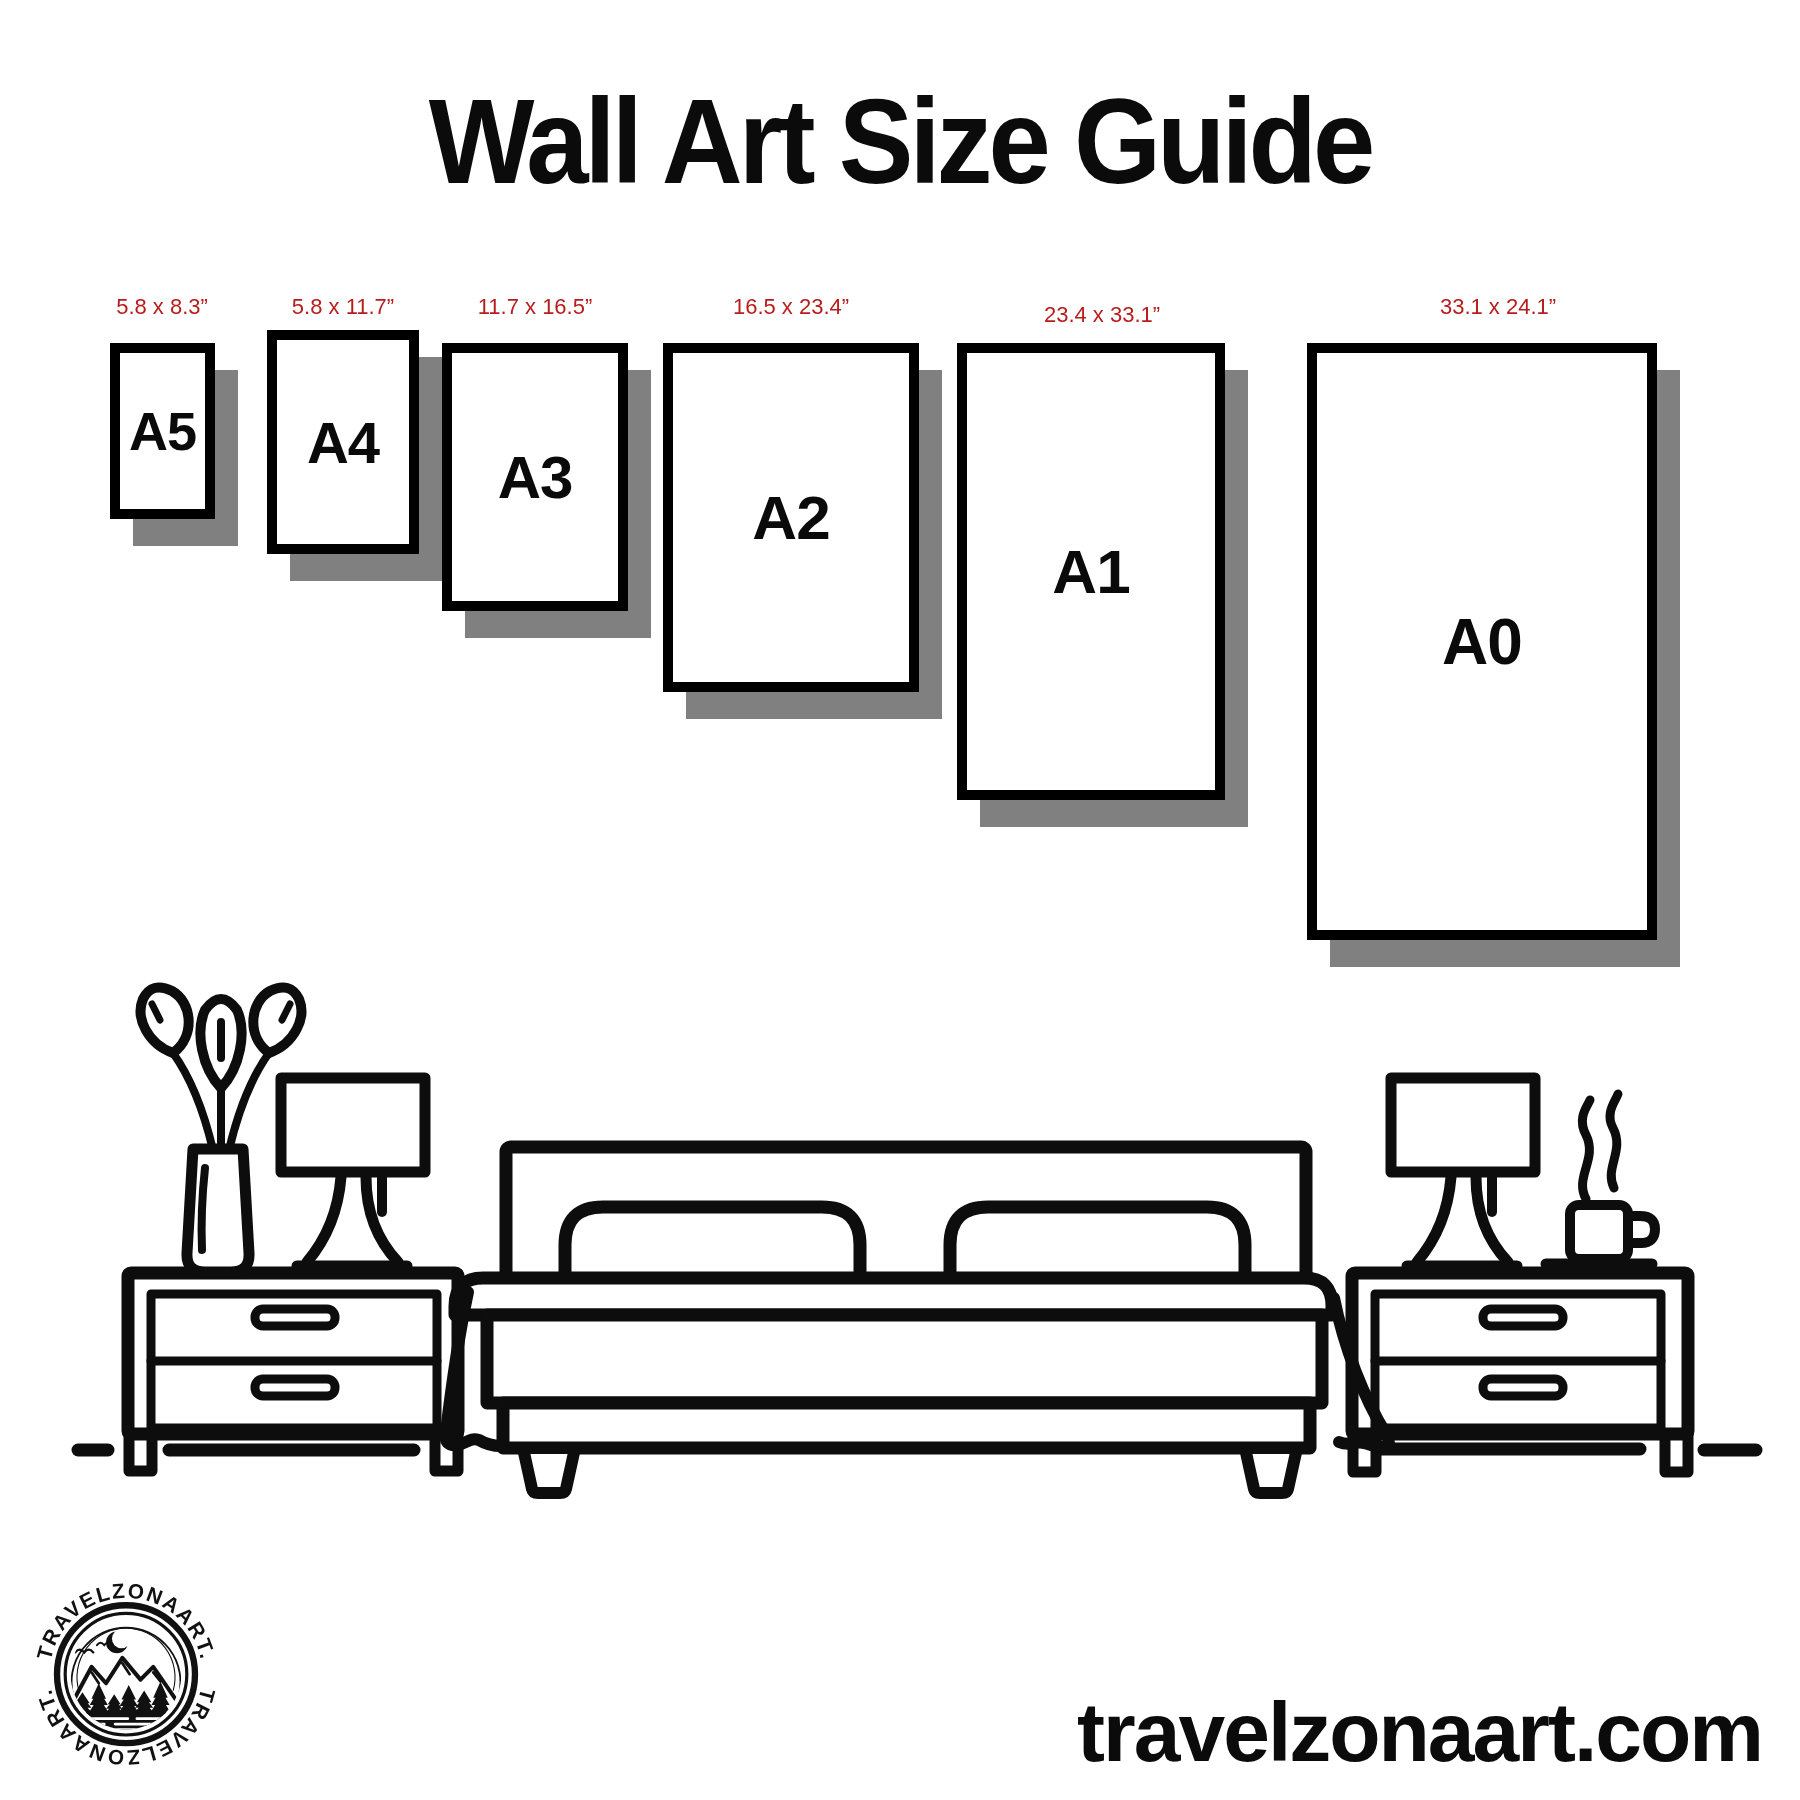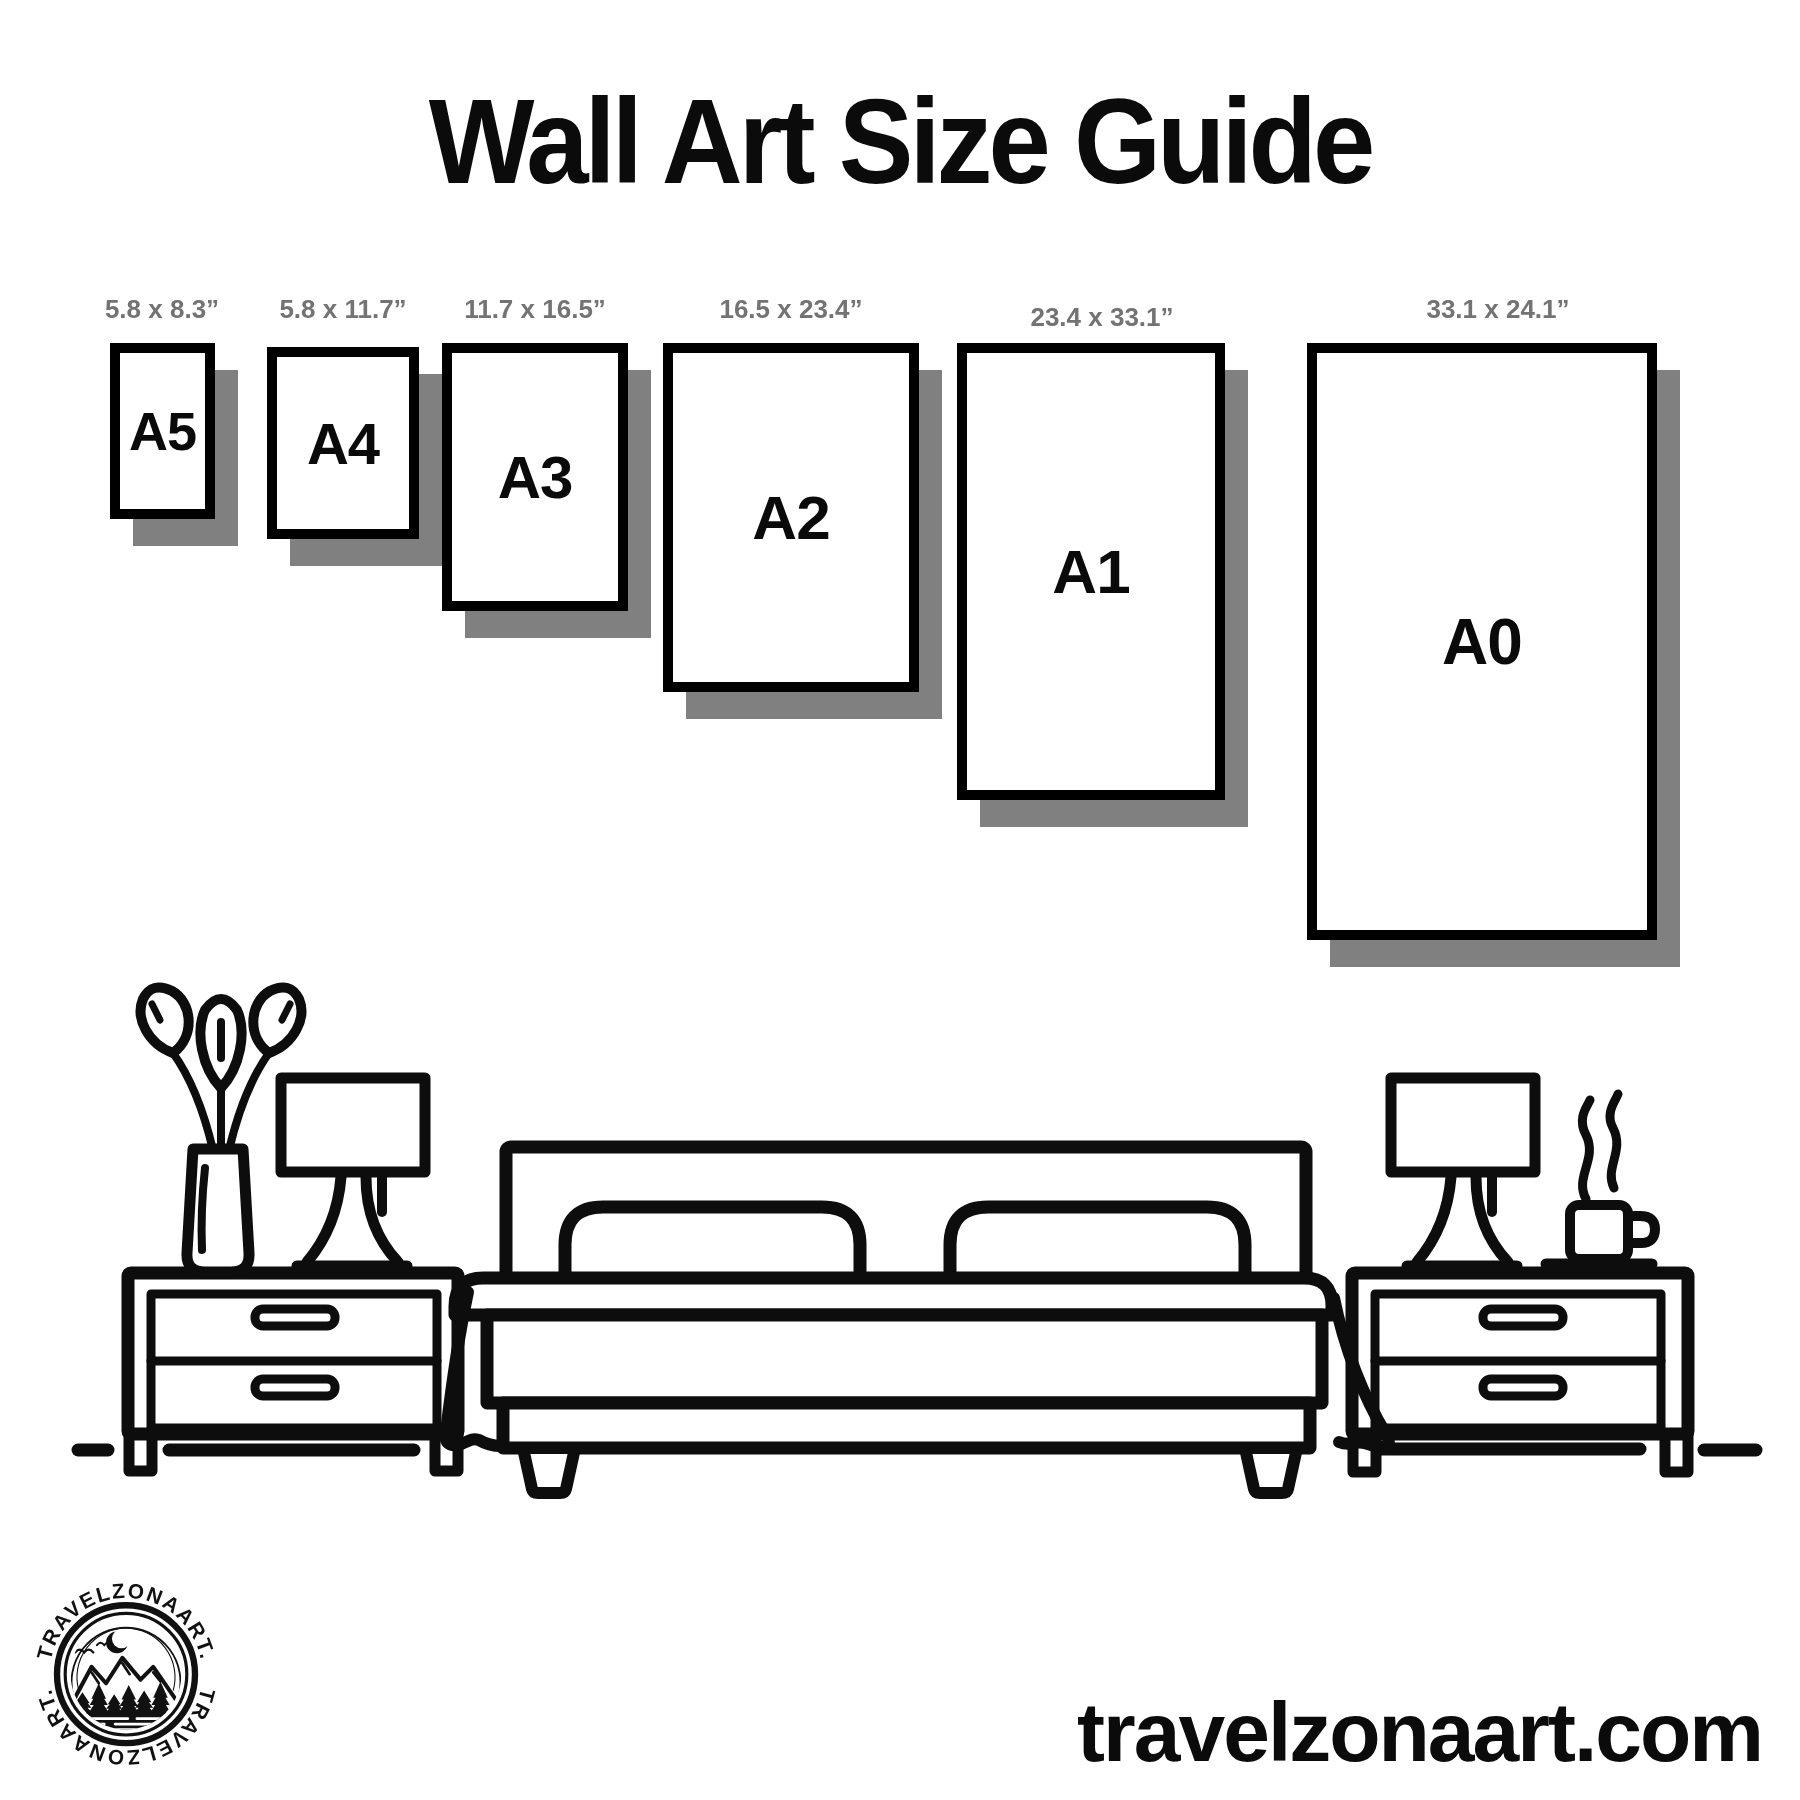--- a/index.html
+++ b/index.html
@@ -12,22 +12,22 @@
     font-size:112px;font-weight:bold;letter-spacing:-4px;color:#0b0b0b;
     transform:scaleY(1.08);transform-origin:top center;white-space:nowrap;
   }
   .frame{
     position:absolute;background:#ffffff;border:10px solid #000000;
     box-shadow:23px 27px 0 0 #808080;box-sizing:border-box;
     display:flex;align-items:center;justify-content:center;
   }
   .frame-letter{font-weight:bold;color:#0a0a0a;letter-spacing:-1px;}
   .dim-label{
-    position:absolute;transform:translateX(-50%);font-weight:bold;font-size:26px;
-    white-space:nowrap;color:#737373;letter-spacing:0px;
+    position:absolute;transform:translateX(-50%);font-weight:normal;font-size:22px;
+    white-space:nowrap;color:#b91c1c;letter-spacing:0px;
   }
   .scene-svg{position:absolute;left:0;top:955px;width:1800px;height:560px;}
   .logo-svg{position:absolute;left:26px;top:1558px;width:200px;height:236px;}
   .logo-arc-text{font-family:"Liberation Sans", sans-serif;font-weight:bold;font-size:23px;letter-spacing:2px;fill:#111111;}
   .website{
     position:absolute;right:38px;top:1684px;font-size:84px;font-weight:bold;
     letter-spacing:-2px;color:#0b0b0b;white-space:nowrap;margin-left:6px;
   }
   .ink-stroke{stroke:#0d0d0d;fill:none;stroke-linecap:round;stroke-linejoin:round;}
   .ink-fill-white{stroke:#0d0d0d;fill:#ffffff;stroke-linecap:round;stroke-linejoin:round;}
@@ -41,21 +41,21 @@
   <div class="dim-label" style="left:162px;top:294px">5.8 x 8.3”</div>
   <div class="dim-label" style="left:343px;top:294px">5.8 x 11.7”</div>
   <div class="dim-label" style="left:535px;top:294px">11.7 x 16.5”</div>
   <div class="dim-label" style="left:791px;top:294px">16.5 x 23.4”</div>
   <div class="dim-label" style="left:1102px;top:302px">23.4 x 33.1”</div>
   <div class="dim-label" style="left:1498px;top:294px">33.1 x 24.1”</div>
 
   <div class="frame" style="left:110px;top:343px;width:105px;height:176px">
     <span class="frame-letter" style="font-size:54px">A5</span>
   </div>
-  <div class="frame" style="left:267px;top:347px;width:152px;height:192px">
+  <div class="frame" style="left:267px;top:330px;width:152px;height:224px">
     <span class="frame-letter" style="font-size:58px">A4</span>
   </div>
   <div class="frame" style="left:442px;top:343px;width:186px;height:268px">
     <span class="frame-letter" style="font-size:60px">A3</span>
   </div>
   <div class="frame" style="left:663px;top:343px;width:256px;height:349px">
     <span class="frame-letter" style="font-size:62px">A2</span>
   </div>
   <div class="frame" style="left:957px;top:343px;width:268px;height:457px">
     <span class="frame-letter" style="font-size:62px">A1</span>

